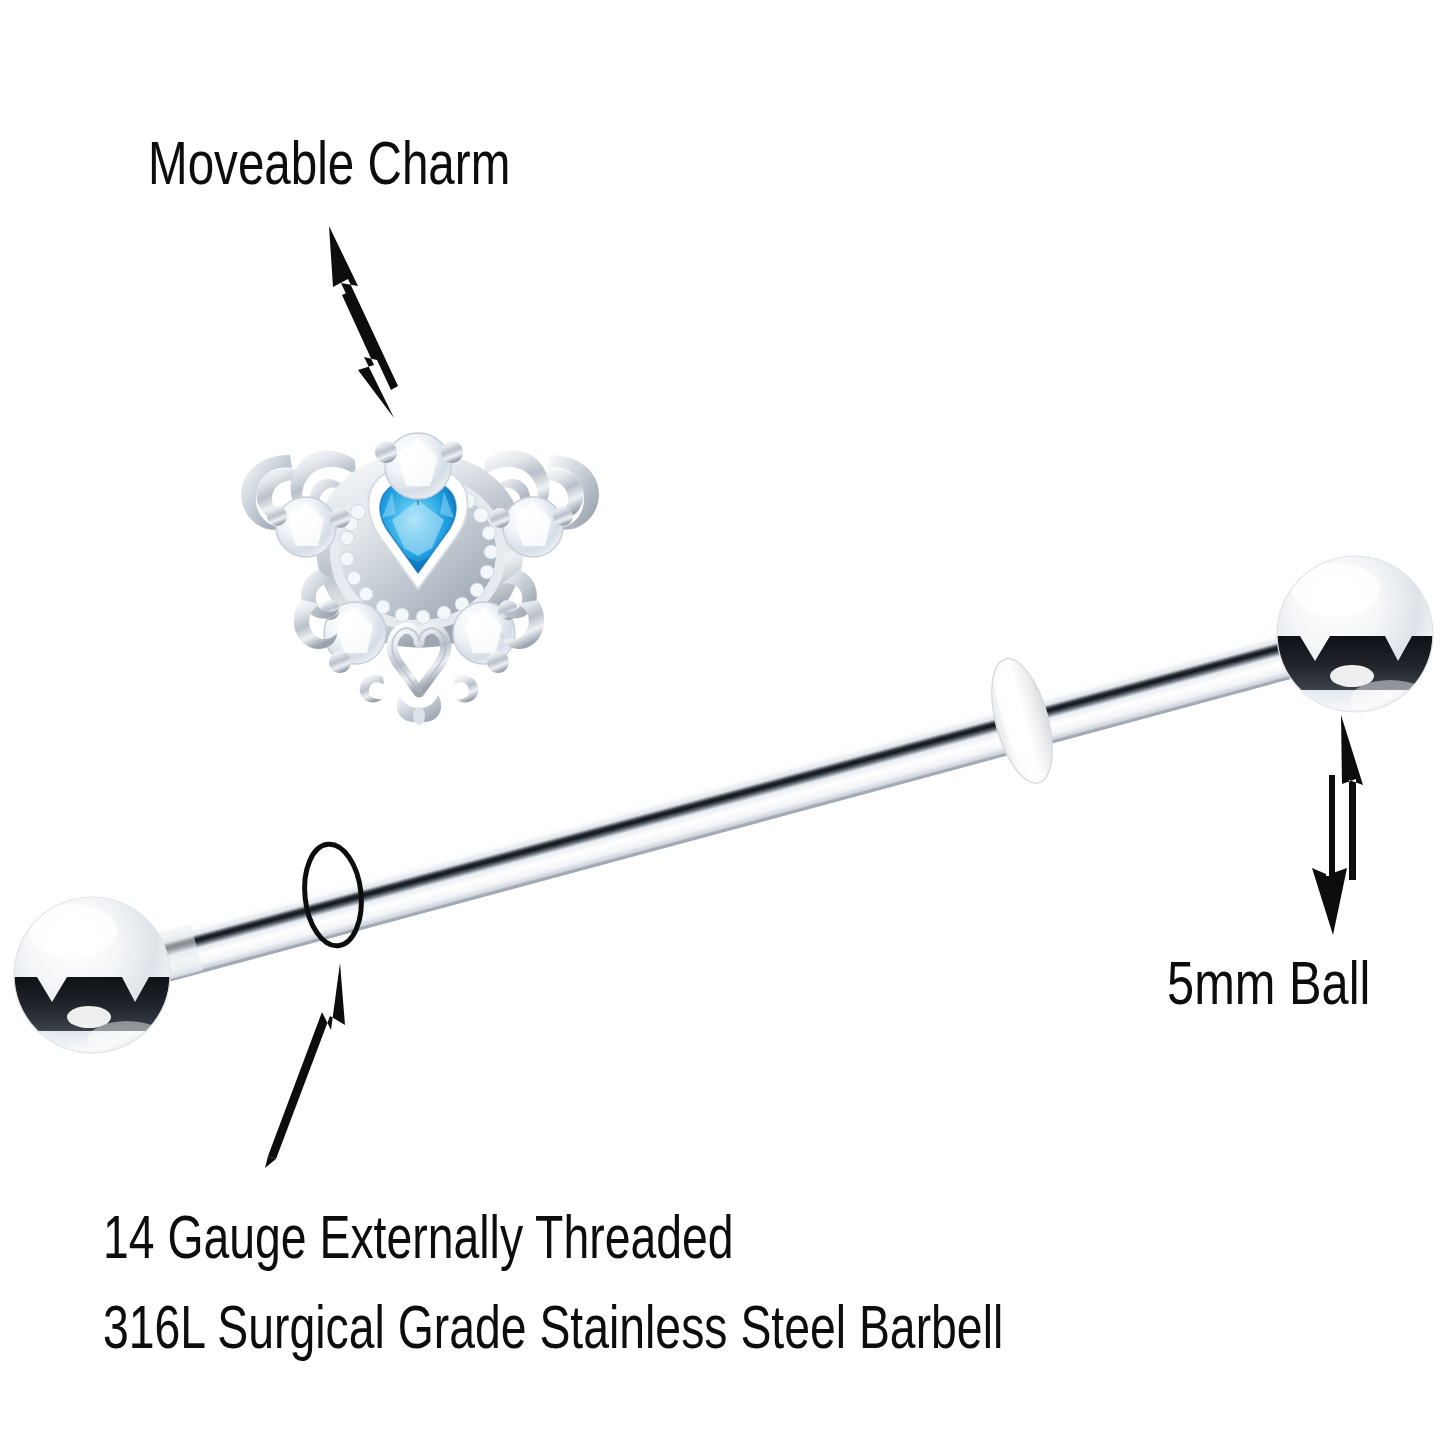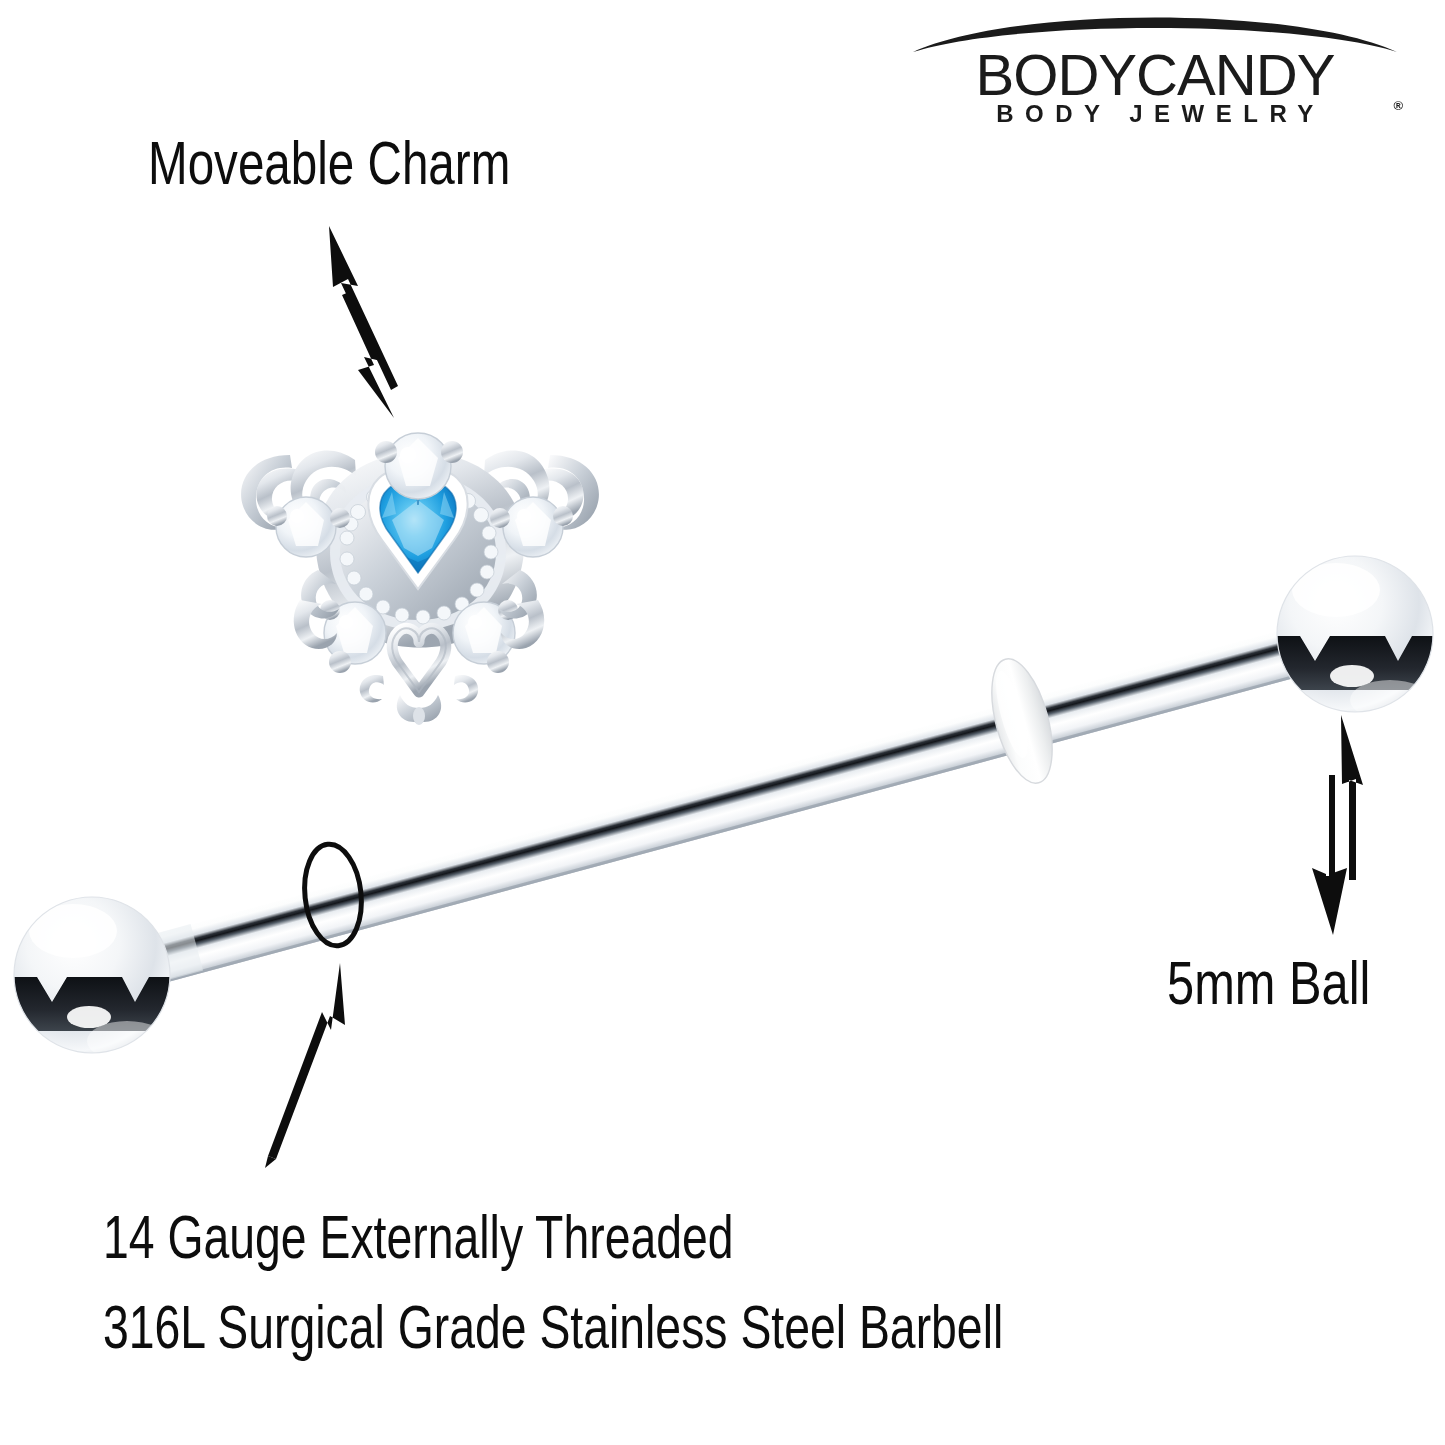--- a/index.html
+++ b/index.html
@@ -371,28 +371,20 @@
       <path d="M1333 935 L1312 868 L1326 874 L1326 876 L1333 876 L1333 873 L1347 868 Z"></path>
       <rect x="1329" y="775" width="6" height="110"></rect>
     </g>
 
     <g fill="#0d0d0d">
       <path d="M340 963 L331 1030 L322 1012 L268 1156 L276 1159 L330 1016 L345 1025 Z"></path>
       <path d="M268 1156 L276 1159 L265 1168 Z"></path>
     </g>
   </svg>
 
-  <div id="logo">
-    <svg id="logo-arc" viewBox="0 0 500 50">
-      <path d="M8 44 C110 -2 390 -2 492 44 C392 12 108 12 8 44 Z" fill="#1b1b1b"></path>
-    </svg>
-    <div id="logo-word">BODYCANDY</div>
-    <div id="logo-sub">BODY JEWELRY</div>
-    <div id="logo-reg">®</div>
-  </div>
 
   <div class="callout" id="label-moveable-charm">Moveable Charm</div>
 
   <div class="callout" id="label-5mm-ball">5mm Ball</div>
 
   <div class="callout" id="label-gauge">14 Gauge Externally Threaded</div>
 
   <div class="callout" id="label-steel">316L Surgical Grade Stainless Steel Barbell</div>
 
 </div>

